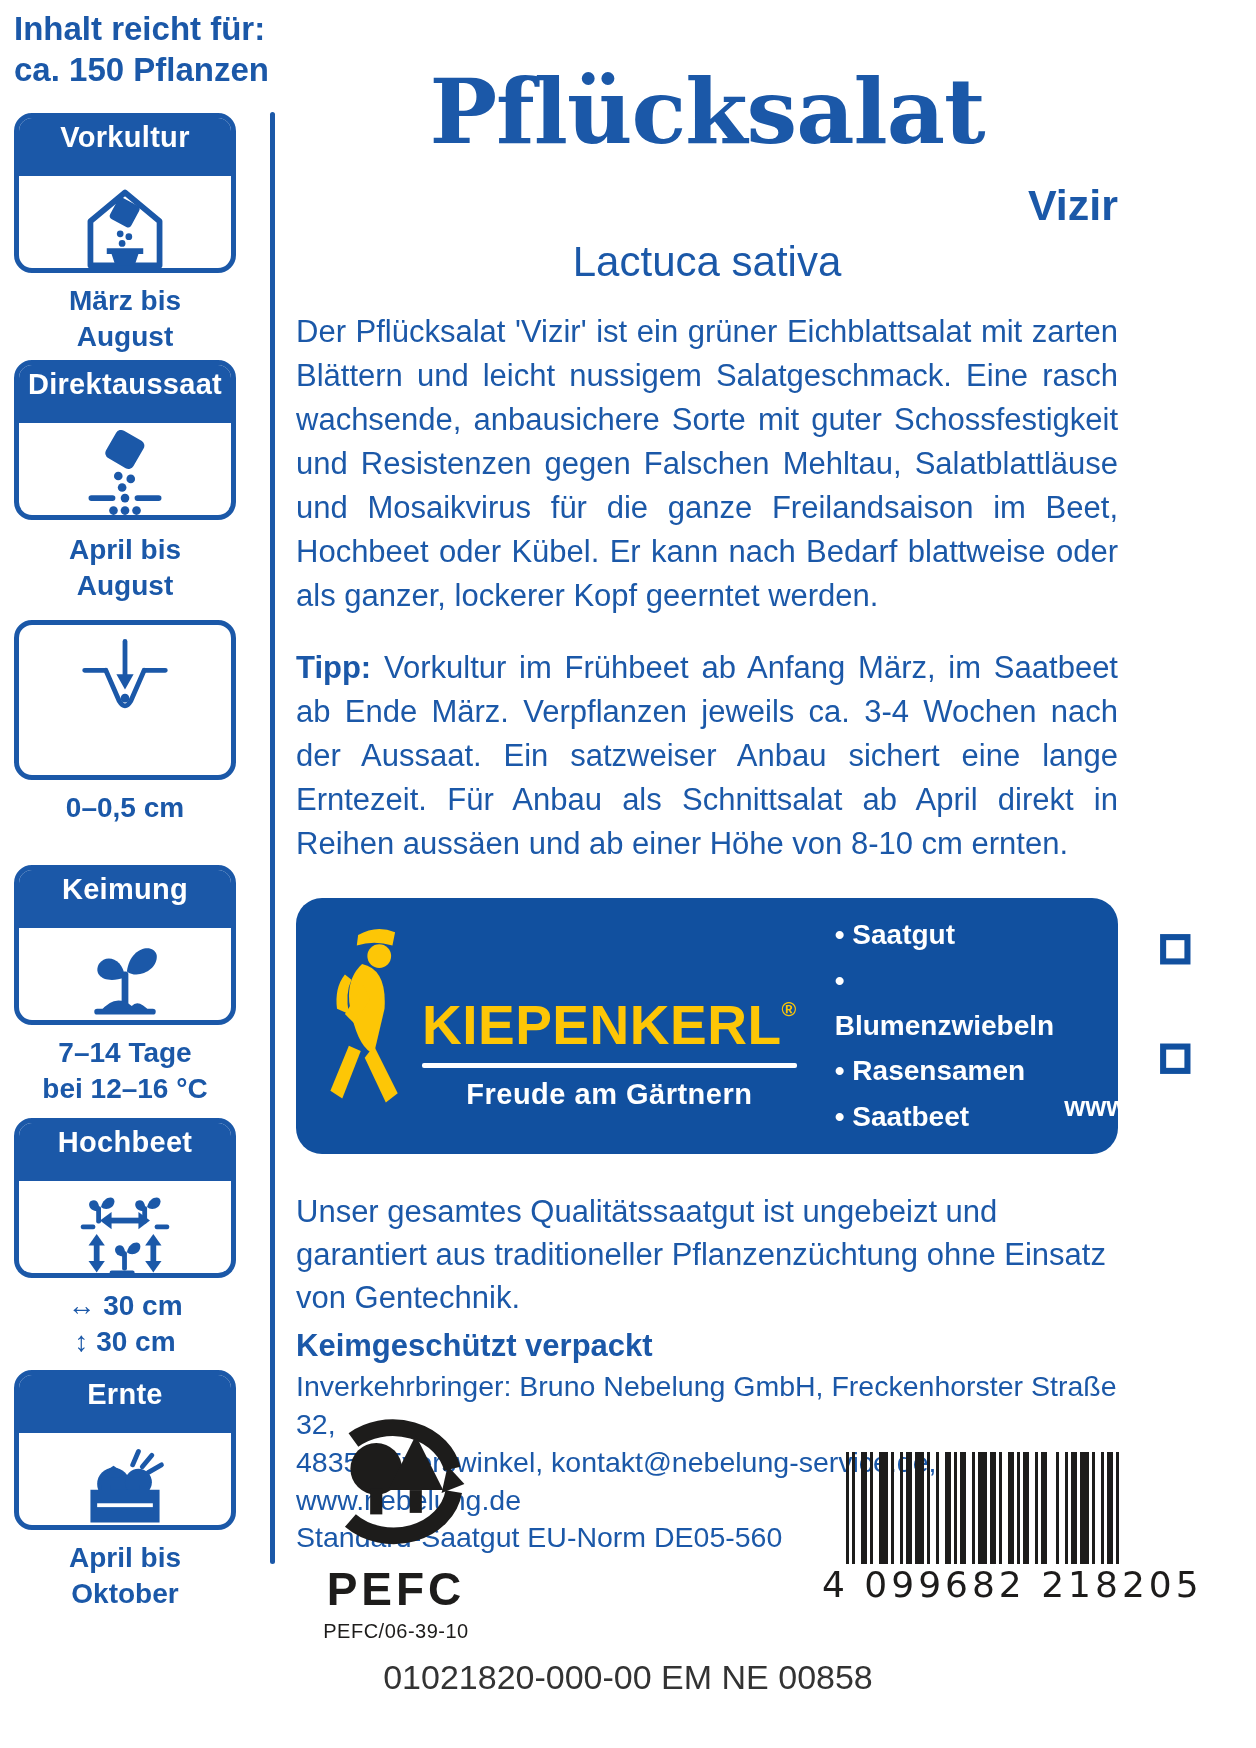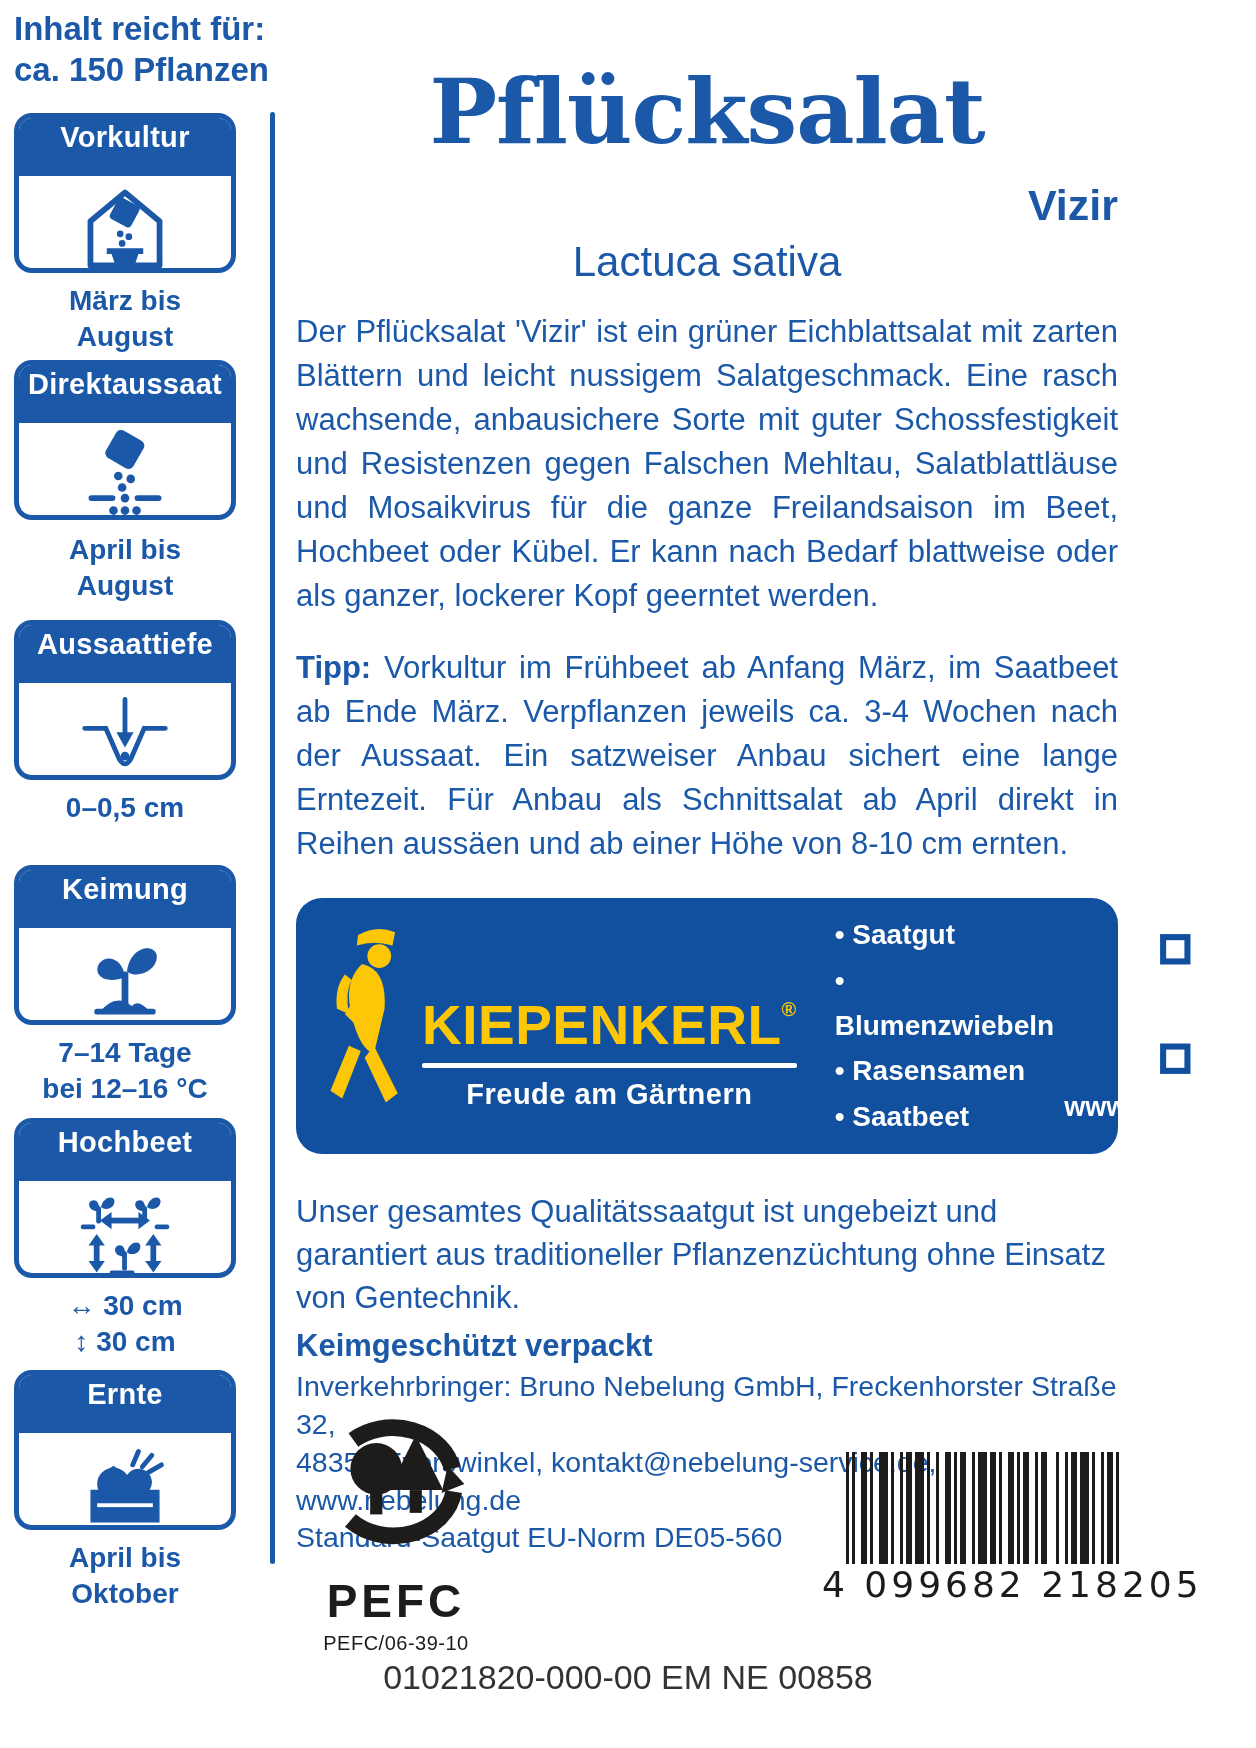--- a/index.html
+++ b/index.html
@@ -49,21 +49,21 @@
   .qr-block{margin-left:auto;display:flex;flex-direction:column;align-items:flex-end}
   .qr{width:152px;height:152px}
   .website{color:#fff;font-size:27px;margin-top:12px;font-weight:bold}
   
   .quality{margin-top:36px;font-size:31px;line-height:1.4}
   .pack-head{margin-top:8px;font-size:31px;font-weight:bold}
   .distributor{margin-top:4px;font-size:28.5px;line-height:1.33}
   
   .pefc{position:absolute;left:296px;top:1408px;width:200px;text-align:center;color:var(--ink)}
   .pefc-svg{width:152px;height:152px}
-  .pefc-word{font-size:46px;font-weight:bold;letter-spacing:4px;line-height:1;margin-top:14px}
+  .pefc-word{font-size:46px;font-weight:bold;letter-spacing:4px;line-height:1;margin-top:2px}
   .pefc-code{font-size:20px;margin-top:8px;letter-spacing:.5px}
   
   .barcode{position:absolute;left:822px;top:1452px;width:320px;text-align:center;color:var(--ink)}
   .bars{display:flex;align-items:flex-end;justify-content:center;height:112px}
   .bars span{display:block;height:112px;background:var(--ink)}
   .bars span.gap{background:transparent}
   .bc-digits{font-family:"DejaVu Sans",sans-serif;font-size:36px;color:var(--ink);
     margin-top:0px;letter-spacing:4px;white-space:nowrap}
   
   .pcode{position:absolute;left:0;top:1658px;width:1256px;text-align:center;font-size:34px;color:#333}
@@ -106,21 +106,20 @@
       <circle cx="38" cy="86" r="4.5" fill="currentColor"></circle>
         <circle cx="50" cy="86" r="4.5" fill="currentColor"></circle>
       <circle cx="62" cy="86" r="4.5" fill="currentColor"></circle>
     </svg>
   </div>
 </div>
 <div class="cap" style="top:532px">April bis
 August</div>
 
 <div class="infobox" style="top:620px">
-  <div class="hd">Aussaattiefe</div>
   <div class="ic">
     <svg class="sicon" viewBox="0 0 100 100">
       <path d="M8 42 H30 M70 42 H92" stroke="currentColor" stroke-width="5" stroke-linecap="round"></path>
       <path d="M30 42 L44 74 Q50 84 56 74 L70 42" fill="none" stroke="currentColor" stroke-width="5" stroke-linecap="round"></path>
       <path d="M50 12 V48" stroke="currentColor" stroke-width="5" stroke-linecap="round"></path>
       <path d="M41 46 L59 46 L50 62 Z" fill="currentColor"></path>
       <circle cx="50" cy="71" r="4.5" fill="currentColor"></circle>
     </svg>
   </div>
 </div>

